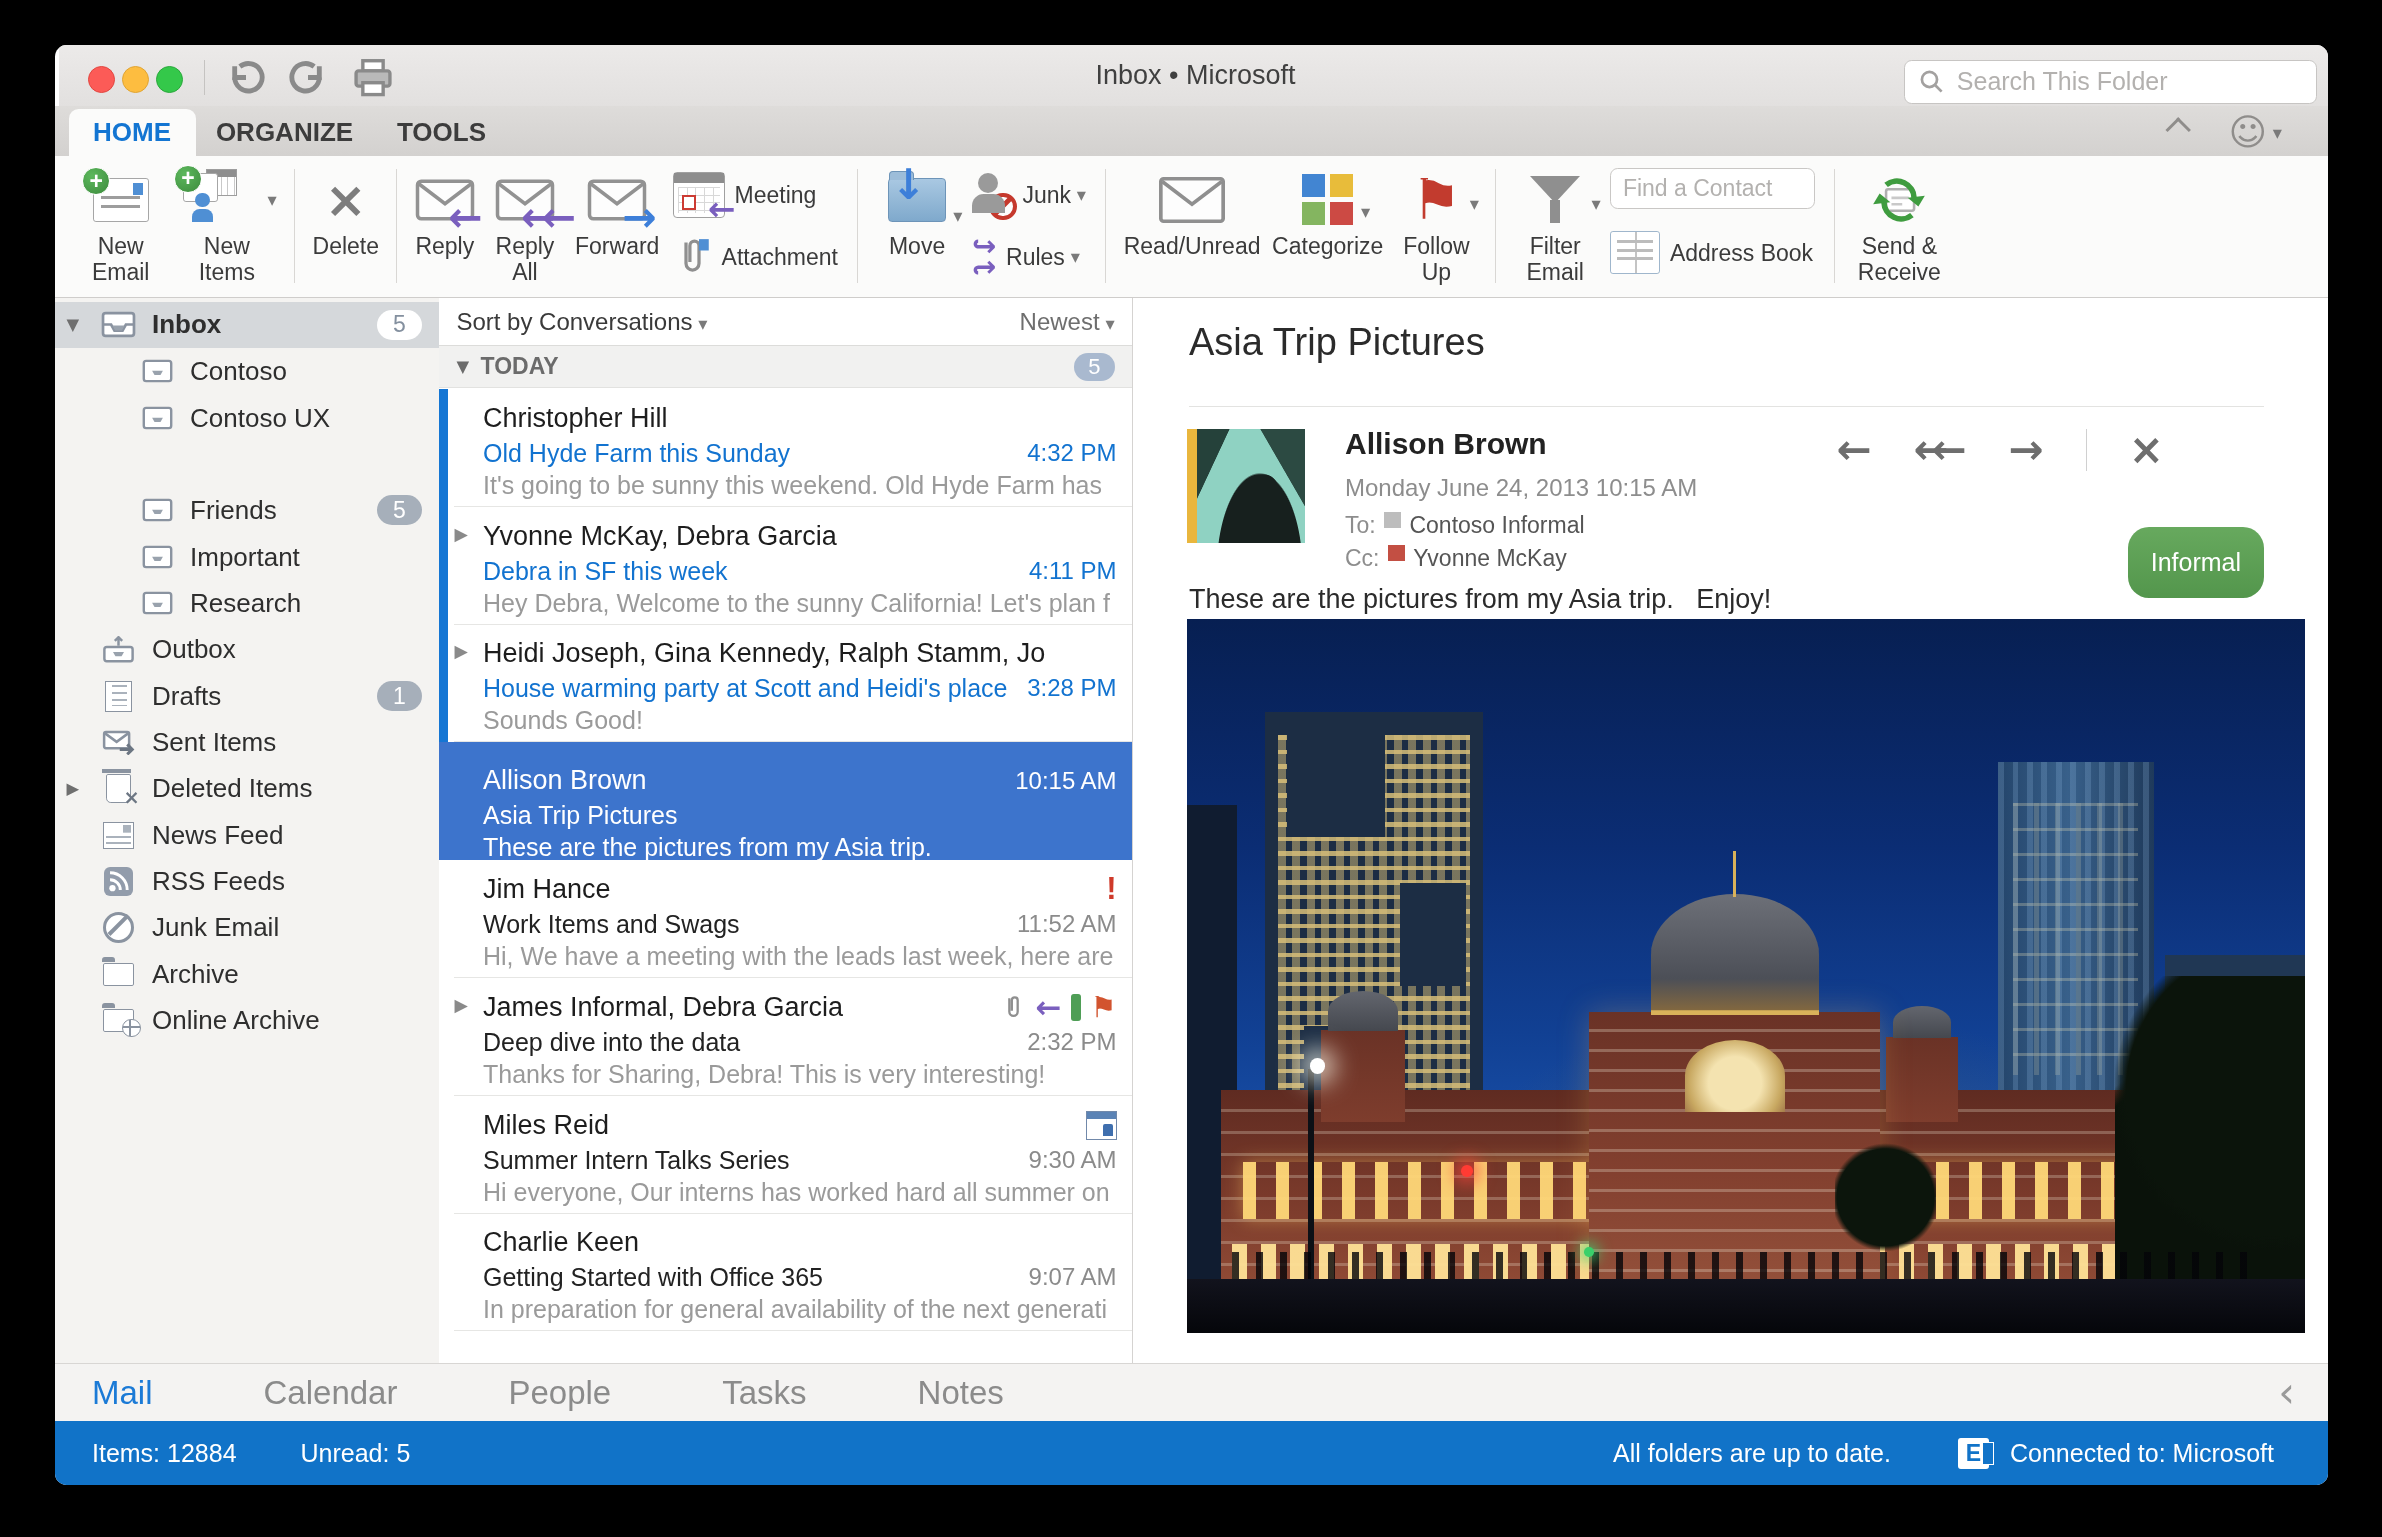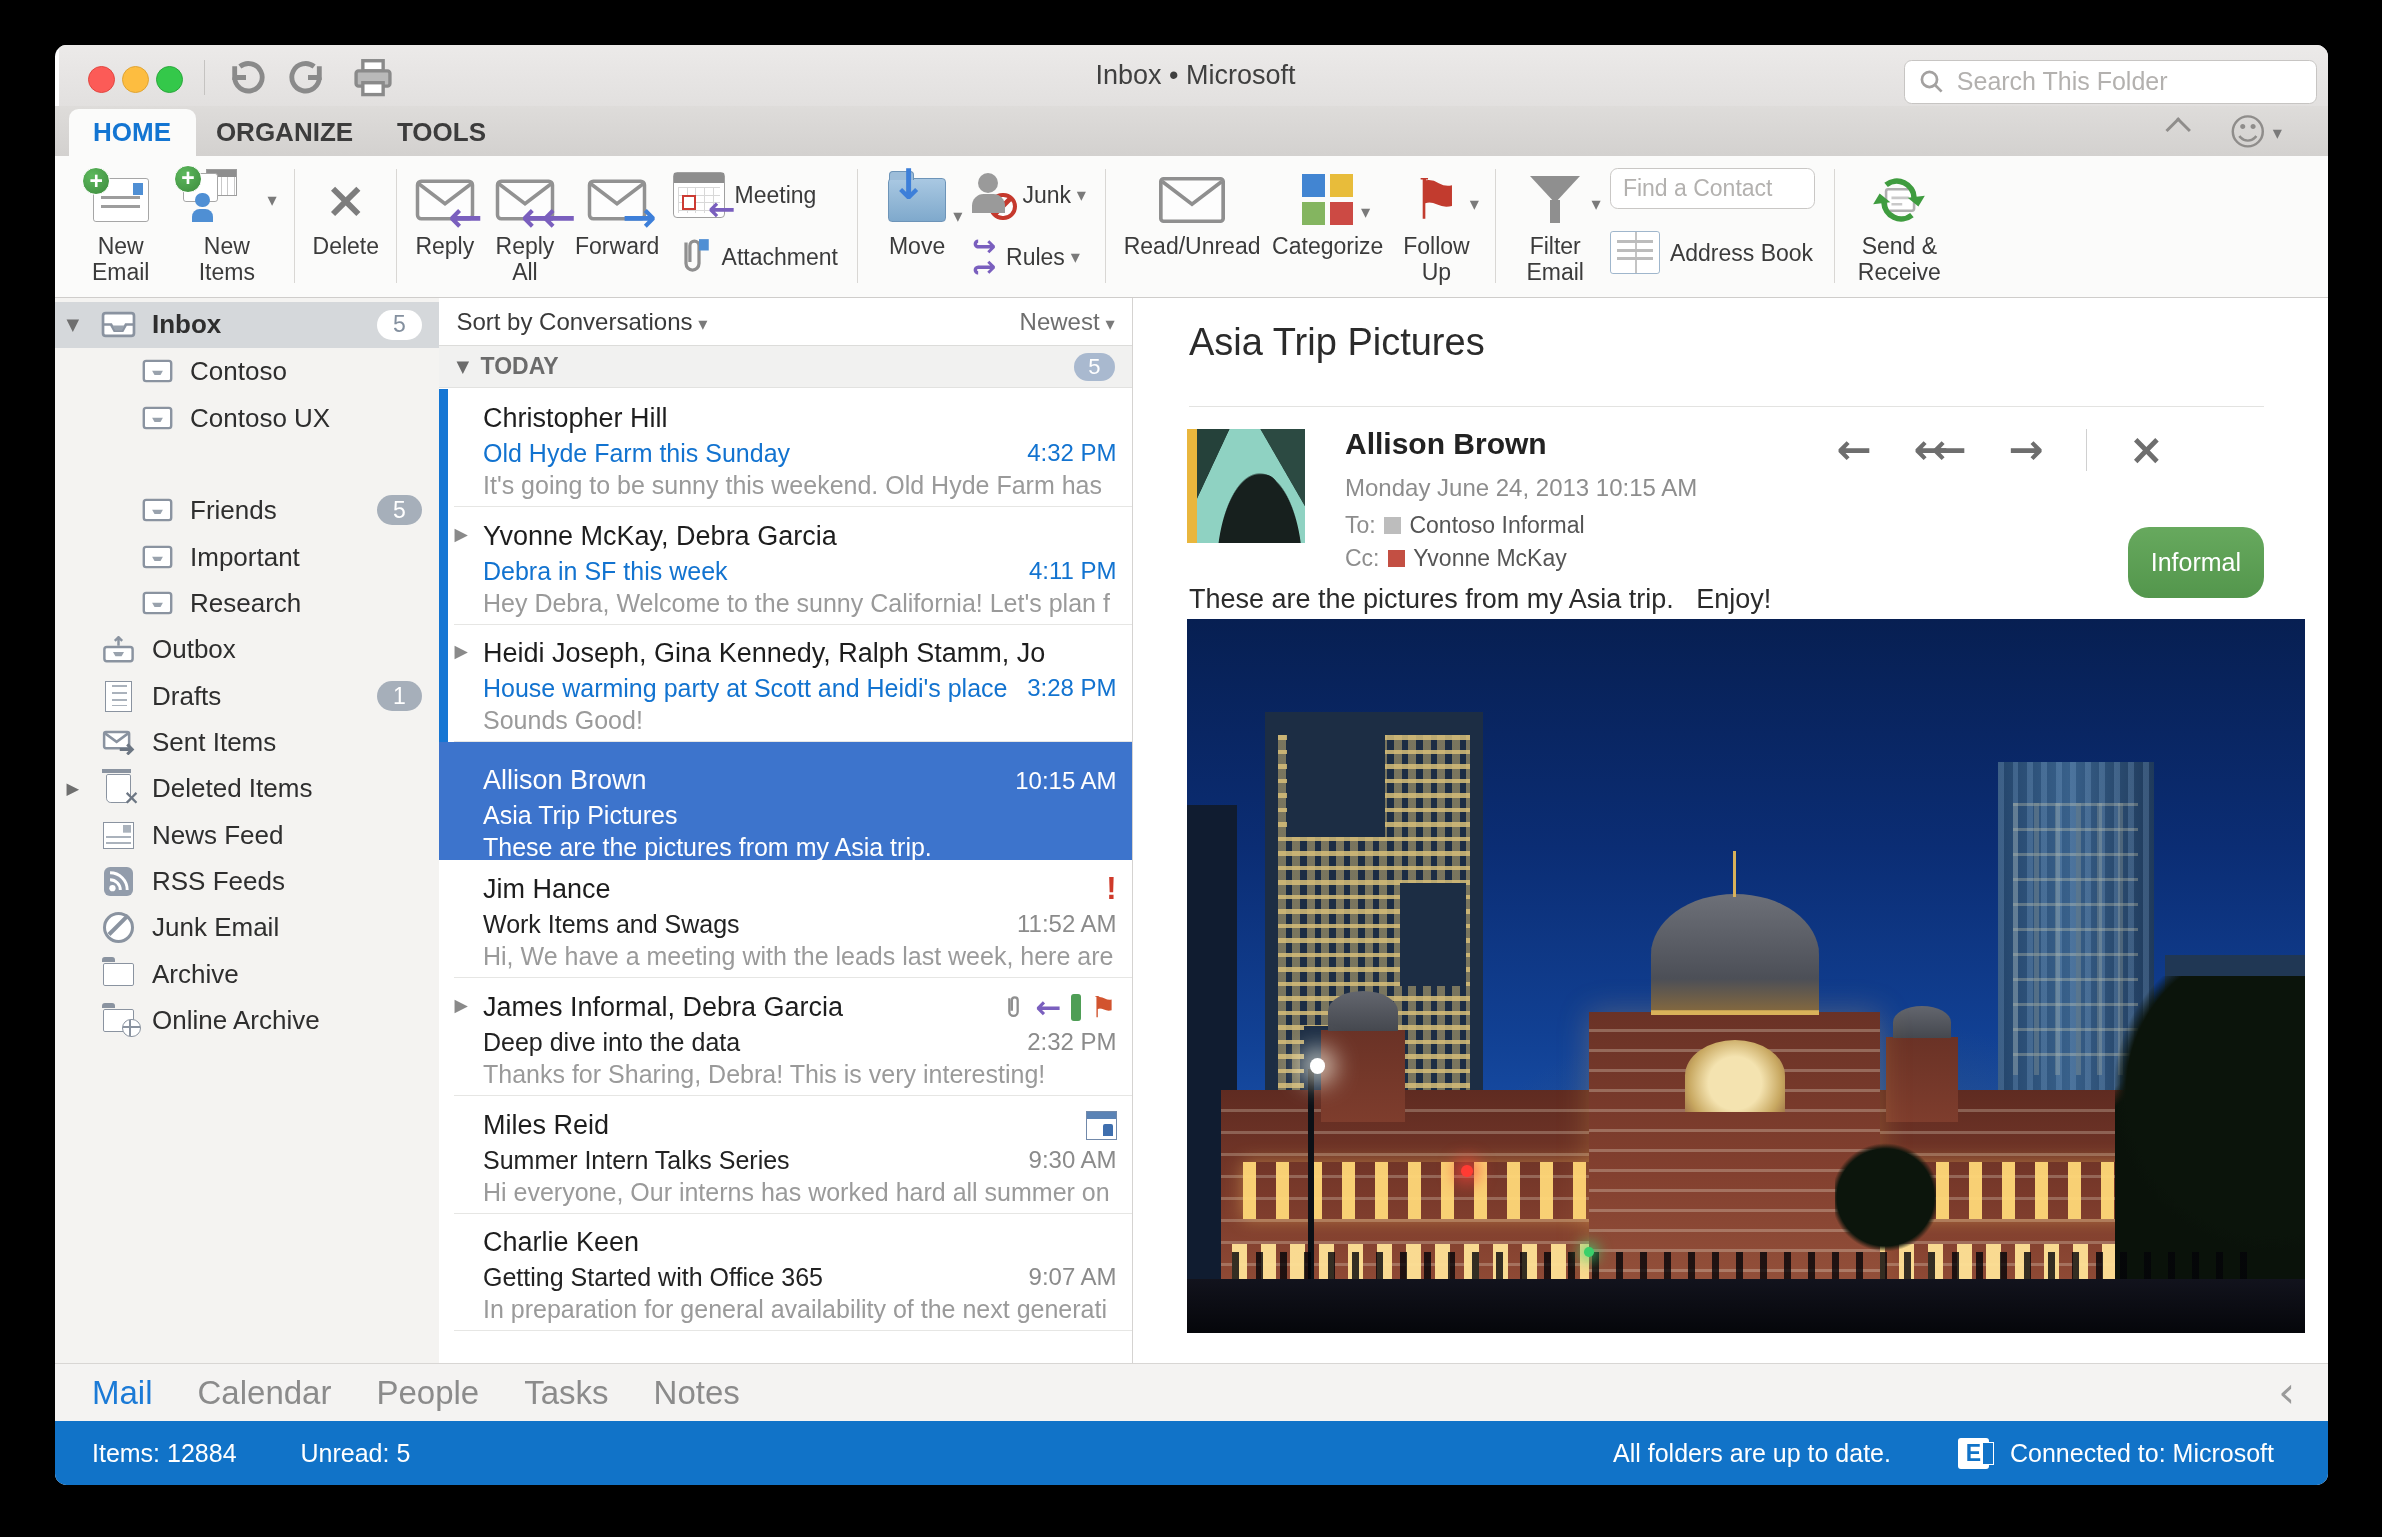--- a/index.html
+++ b/index.html
@@ -173,21 +173,21 @@
   .avstrip{position:absolute;left:54px;top:131px;width:9.7px;height:114px;background:#e9b63d;}
   .avatar{position:absolute;left:64px;top:131px;width:108px;height:114px;
         background:
           radial-gradient(circle at 62% 52%, #17201e 0 15%, transparent 16%),
           radial-gradient(ellipse at 58% 125%, #17201e 0 48%, transparent 49%),
           linear-gradient(115deg, #25413a 0 20%, transparent 20.5%),
           linear-gradient(60deg, transparent 0 74%, #2c4a42 74.5%),
           #8fd2c2;}
   .rsender{position:absolute;left:212px;top:129px;font-size:30px;font-weight:bold;color:#222;}
   .rdate{position:absolute;left:212px;top:176px;font-size:24px;color:#8d8d8d;}
-  .rline{position:absolute;left:212px;font-size:23px;color:#8d8d8d;display:flex;align-items:center;}
+  .rline{position:absolute;left:212px;font-size:23px;color:#8d8d8d;display:flex;}
   .rline .sq{width:16.4px;height:16.4px;margin:0 8.7px;display:inline-block;}
   .rline .val{color:#555;}
   .ricons{position:absolute;top:131px;right:164px;display:flex;align-items:center;gap:42px;color:#6e6e6e;}
   .ricons .a{font-size:42px;font-weight:bold;line-height:42px;}
   .ricons .vd{width:1px;height:42px;background:#d0d0d0;}
   .pill{position:absolute;right:64px;top:189px;background:linear-gradient(180deg,#67a95e,#53964c);color:#fff;
         font-size:25px;padding:21px 23px;border-radius:21px;margin-top:40px;}
   .rbody{position:absolute;left:56px;top:286px;font-size:27px;color:#2b2b2b;white-space:pre-wrap;}
   .photo{position:absolute;left:54px;top:321px;width:1118px;height:714px;overflow:hidden;background:#0a2a66;}
   .photo *{position:absolute;}
@@ -234,21 +234,21 @@
   .ground{left:0;right:0;bottom:0;height:7.5%;background:linear-gradient(180deg,#12131d 0%,#05060a 100%);}
   .crowd{left:4%;right:4%;bottom:6.8%;height:4.5%;
         background:repeating-linear-gradient(90deg,rgba(4,4,8,.95) 0 6.8px,transparent 6.8px 24px);opacity:.85;}
   .lampglow{left:11%;top:61.5%;width:15.4px;height:15.4px;border-radius:50%;background:#fff;box-shadow:0 0 25px 9.7px rgba(255,255,240,.75);}
   .redlight{left:24.5%;top:76.5%;width:11.6px;height:11.6px;border-radius:50%;background:#ff3b33;box-shadow:0 0 17.4px 5.8px rgba(255,70,60,.8);}
   .greenlight{left:35.5%;top:88%;width:9.7px;height:9.7px;border-radius:50%;background:#39d06a;box-shadow:0 0 13.5px 4.8px rgba(60,220,120,.7);}
   .polesign{left:10.8%;top:63%;width:5.8px;bottom:7%;background:#0c1016;}
 
   
   .bnav{position:absolute;left:0;top:1318px;width:100%;height:58px;background:#f4f3f2;border-top:1px solid #d8d6d4;
-        display:flex;align-items:center;padding:0 0 0 37px;box-sizing:border-box;gap:45px;font-size:33px;color:#8b8b8b;}
+        display:flex;align-items:center;padding:0 0 0 37px;box-sizing:border-box;gap:111px;font-size:33px;color:#8b8b8b;}
   .bnav .active{color:#1b7ad6;}
   .bnav .chevl{margin-left:auto;margin-right:33px;font-size:42px;color:#9a9a9a;line-height:42px;}
   .sbarM{position:absolute;left:0;top:1376px;width:100%;height:64px;background:#1173c8;color:#fff;
         display:flex;align-items:center;font-size:25px;padding:0 54px 0 37px;box-sizing:border-box;}
   .sbarM .gap{width:64px;}
   .sbarM .right{margin-left:auto;display:flex;align-items:center;gap:21px;}
   .exch{width:31px;height:31px;background:#fff;border-radius:2.9px;position:relative;display:flex;align-items:center;justify-content:center;
         color:#1173c8;font-weight:bold;font-size:23px;}
   .exch:after{content:"";position:absolute;right:-4.8px;top:4.8px;width:9.7px;height:21px;background:#1173c8;border:1.9px solid #fff;}
 </style>

